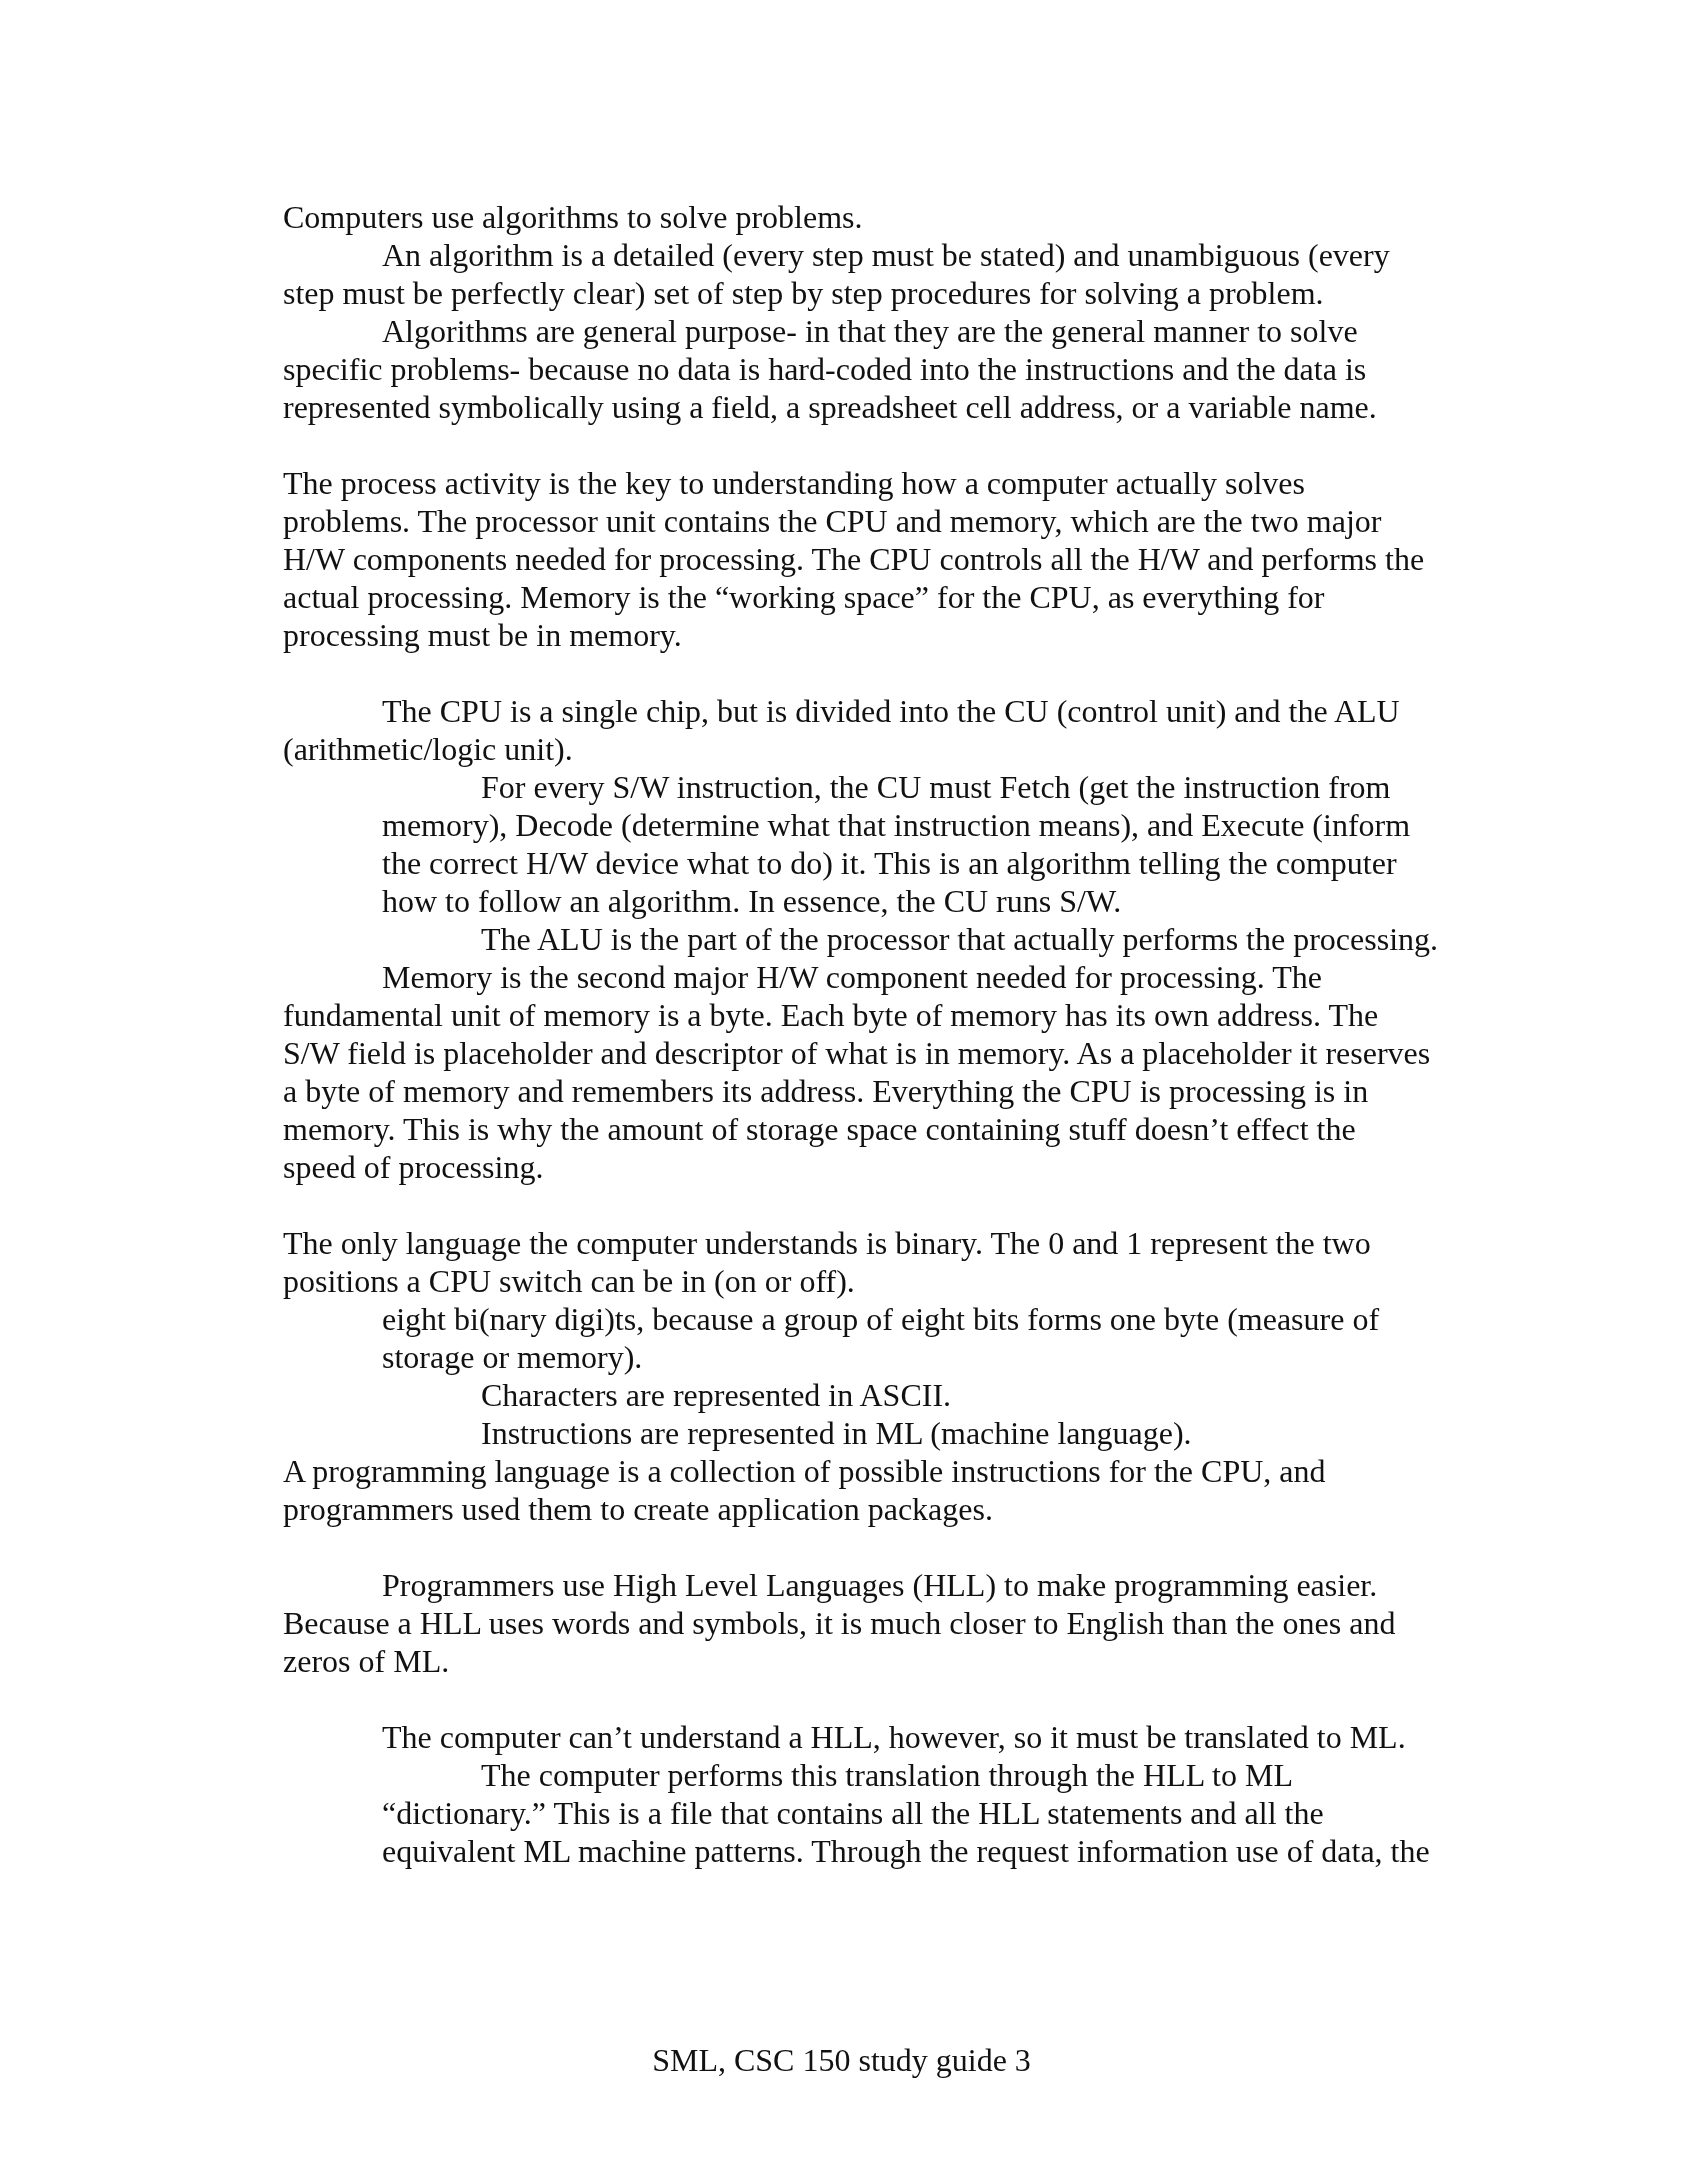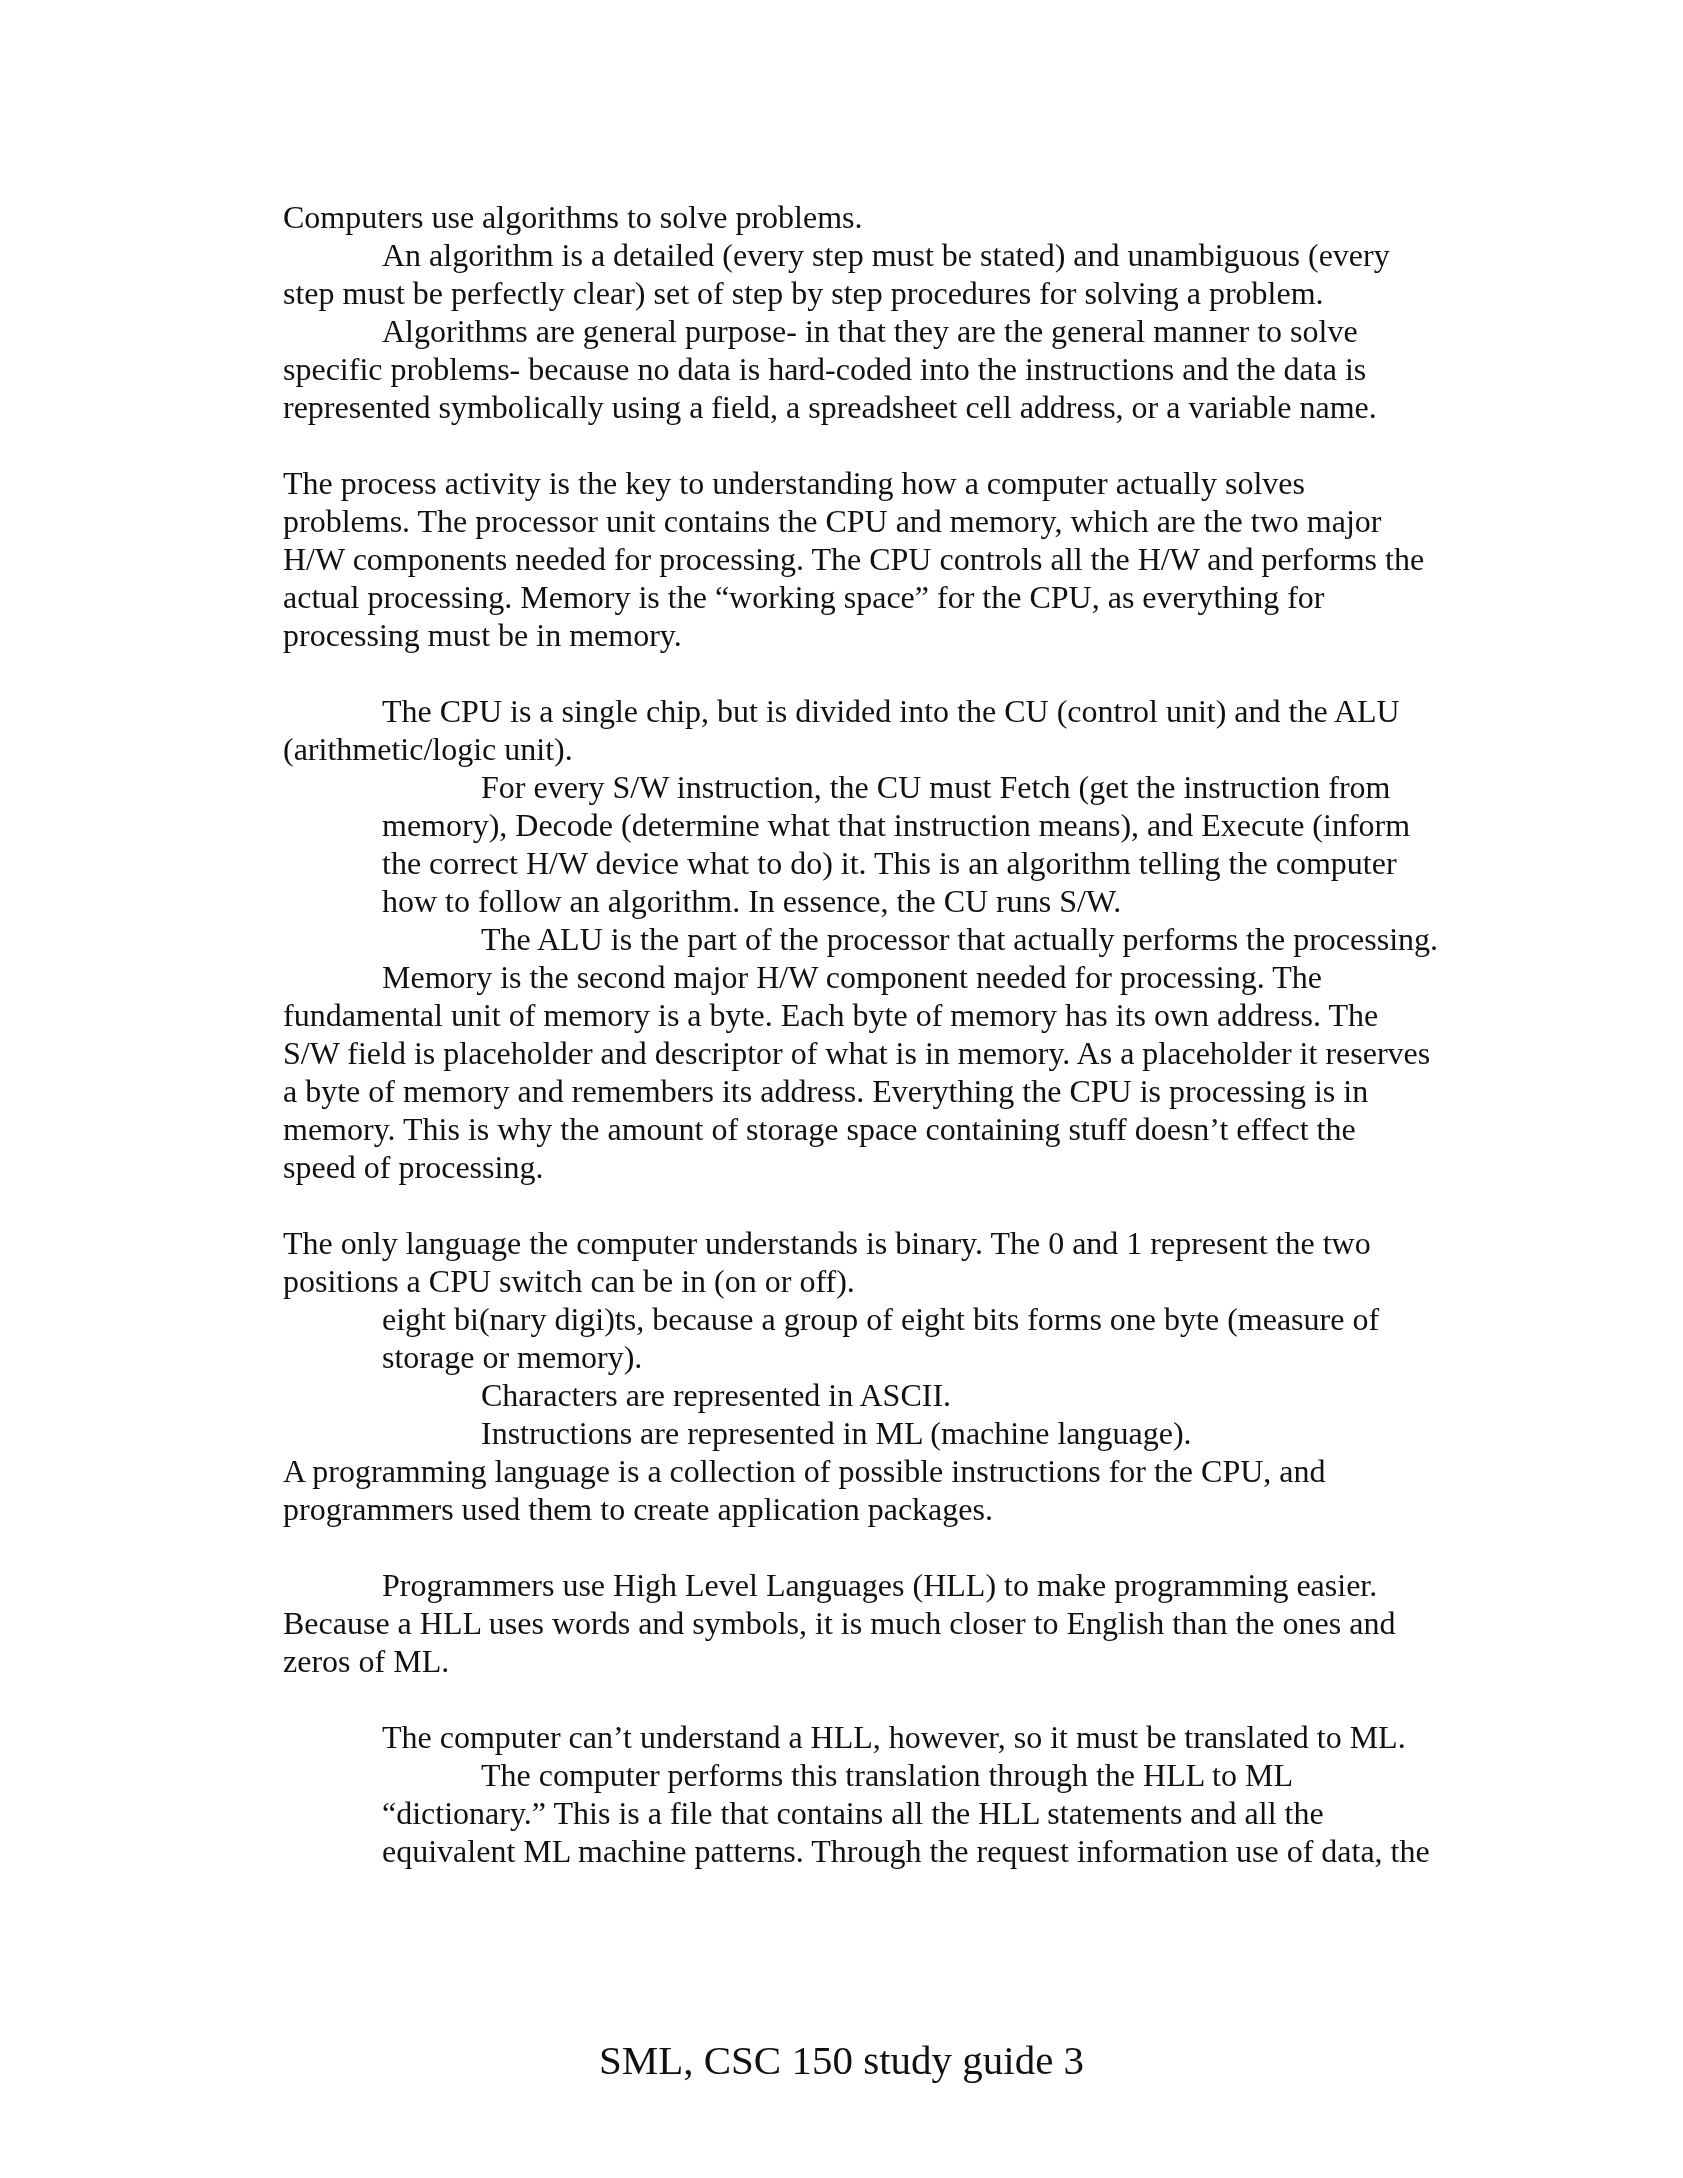--- a/index.html
+++ b/index.html
@@ -39,21 +39,21 @@
     .i0 { padding-left: 0; }
     .i1 { padding-left: 99px; }
     .i2 { padding-left: 198px; }
     .blank { height: 38px; }
     .footer {
       position: absolute;
       left: 0;
       width: 1683px;
       top: 2041px;
       text-align: center;
-      font-size: 41px;
+      font-size: 32px;
       line-height: 38px;
     }
   </style>
 </head>
 <body>
 
 <div class="page">
   <div class="body-text">
     <span class="line i0">Computers use algorithms to solve problems.</span>
     <span class="line i1">An algorithm is a detailed (every step must be stated) and unambiguous (every</span>

